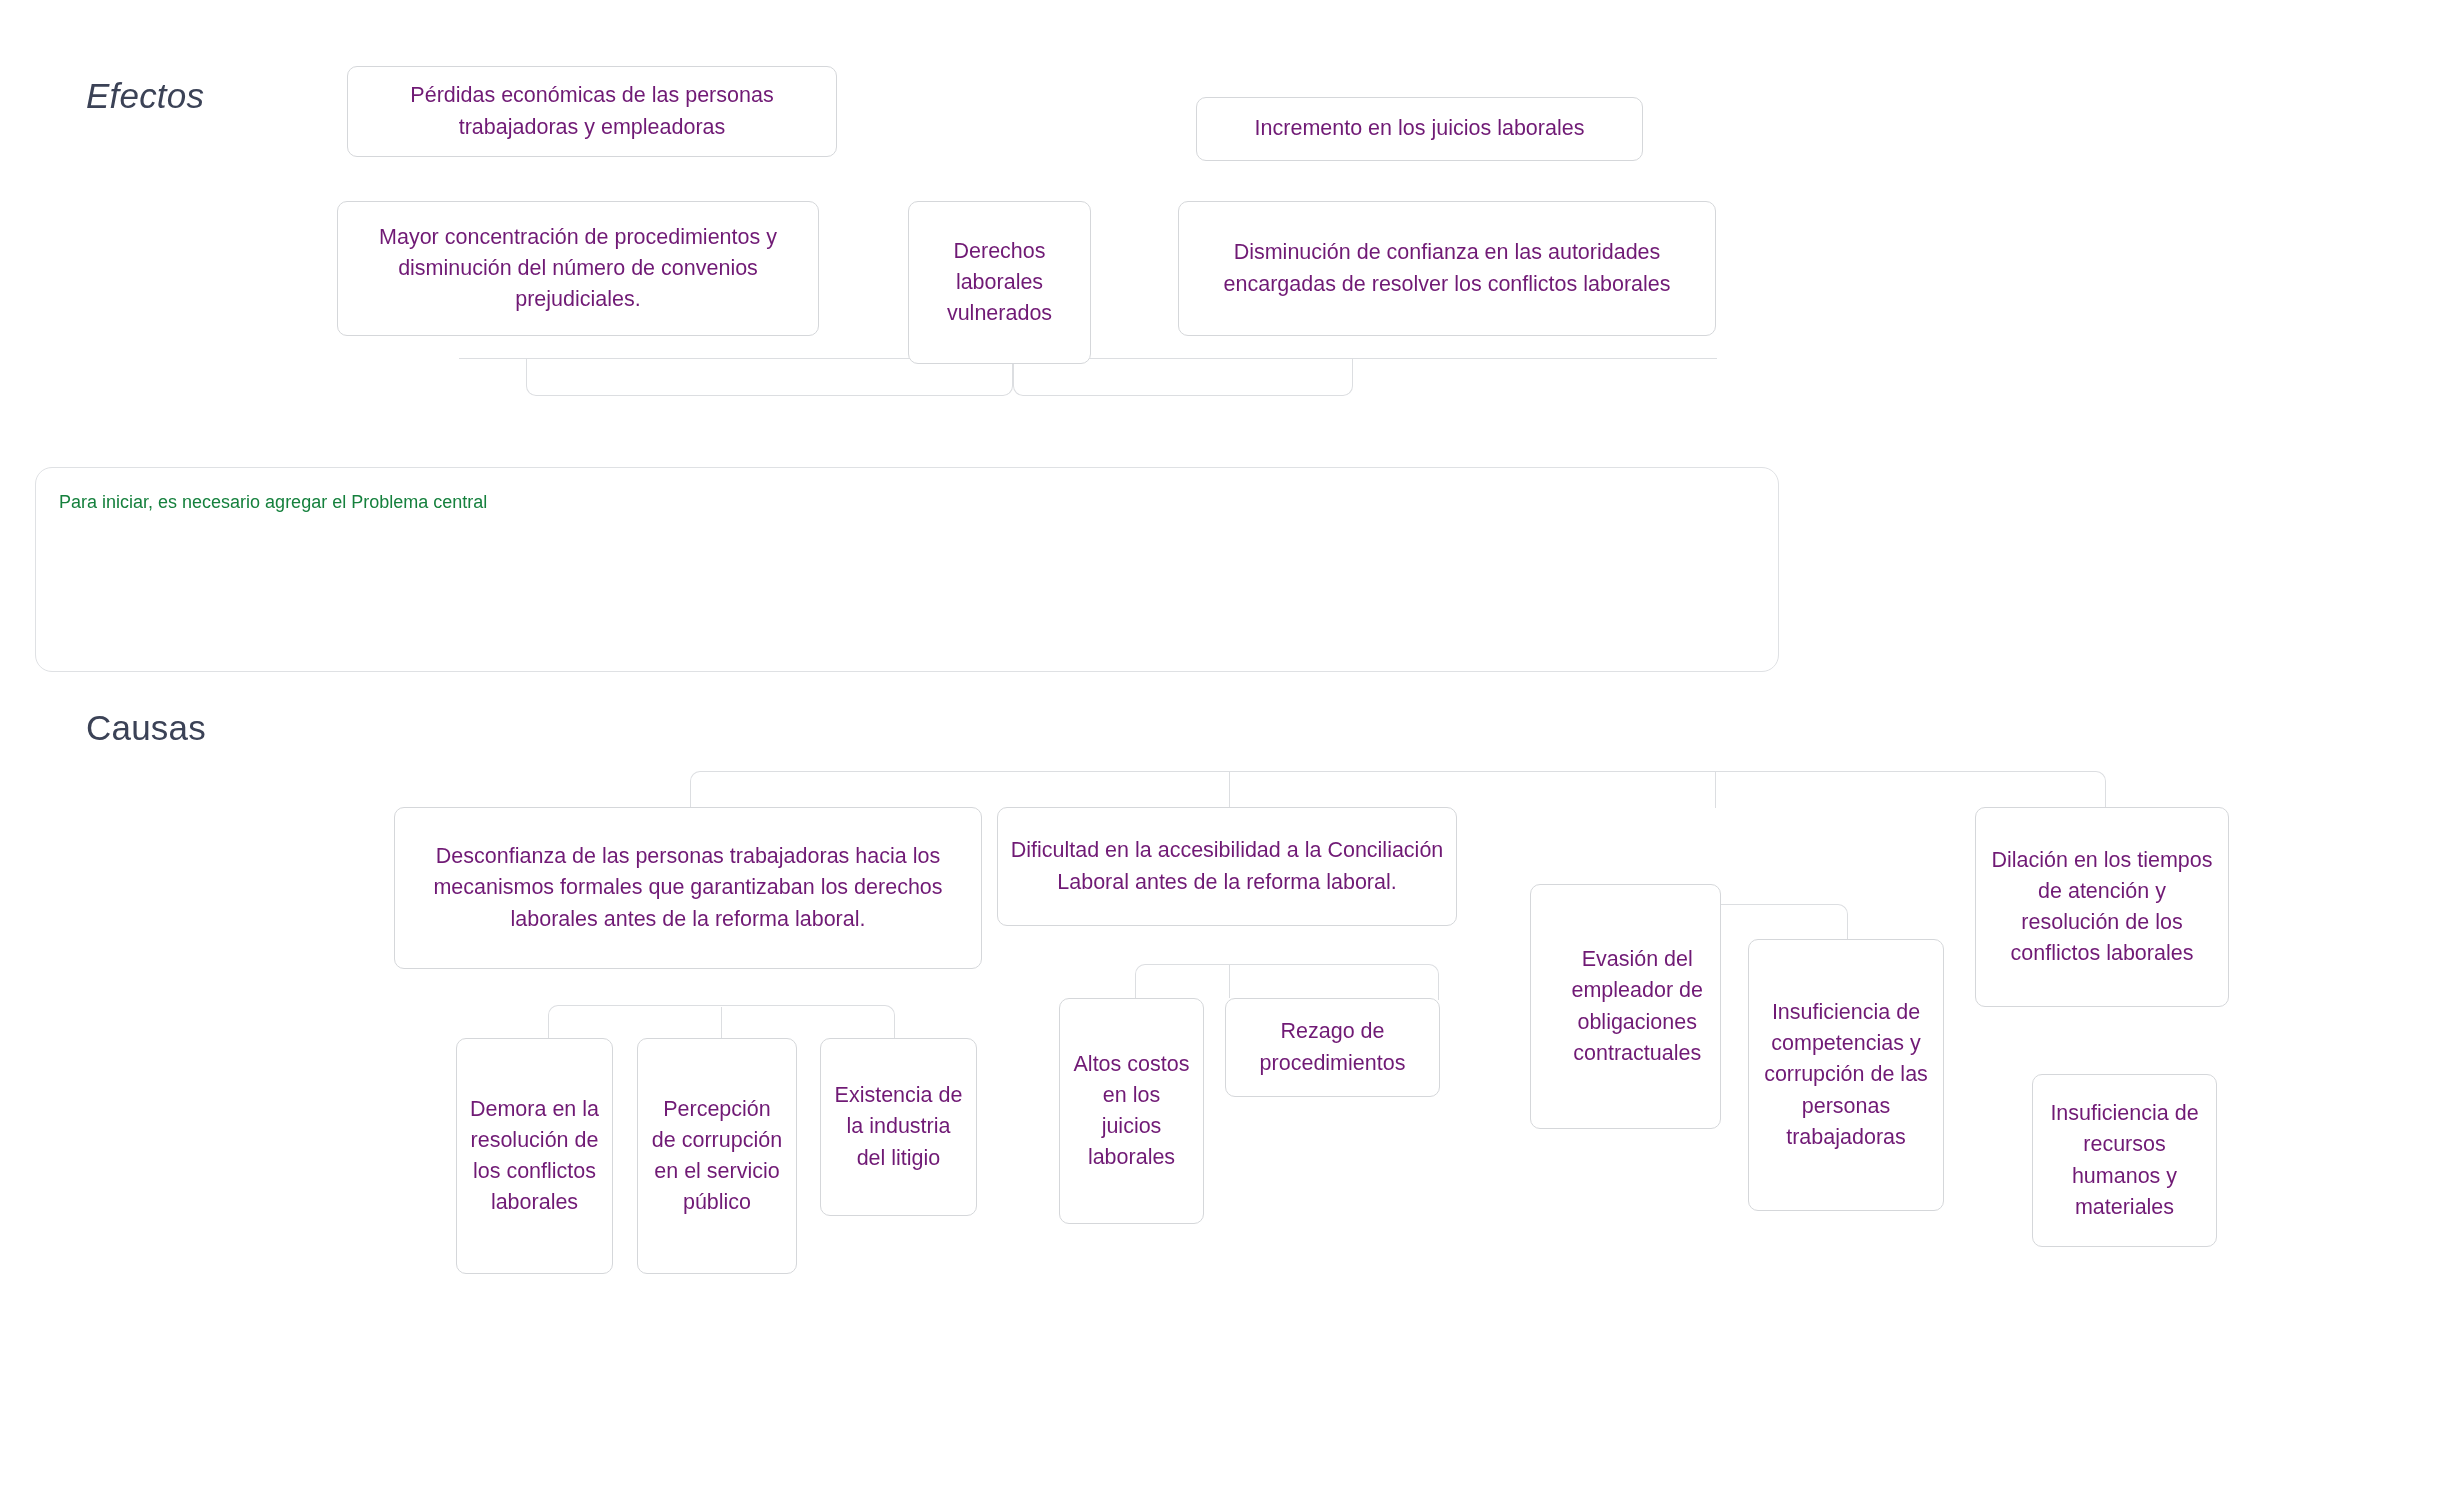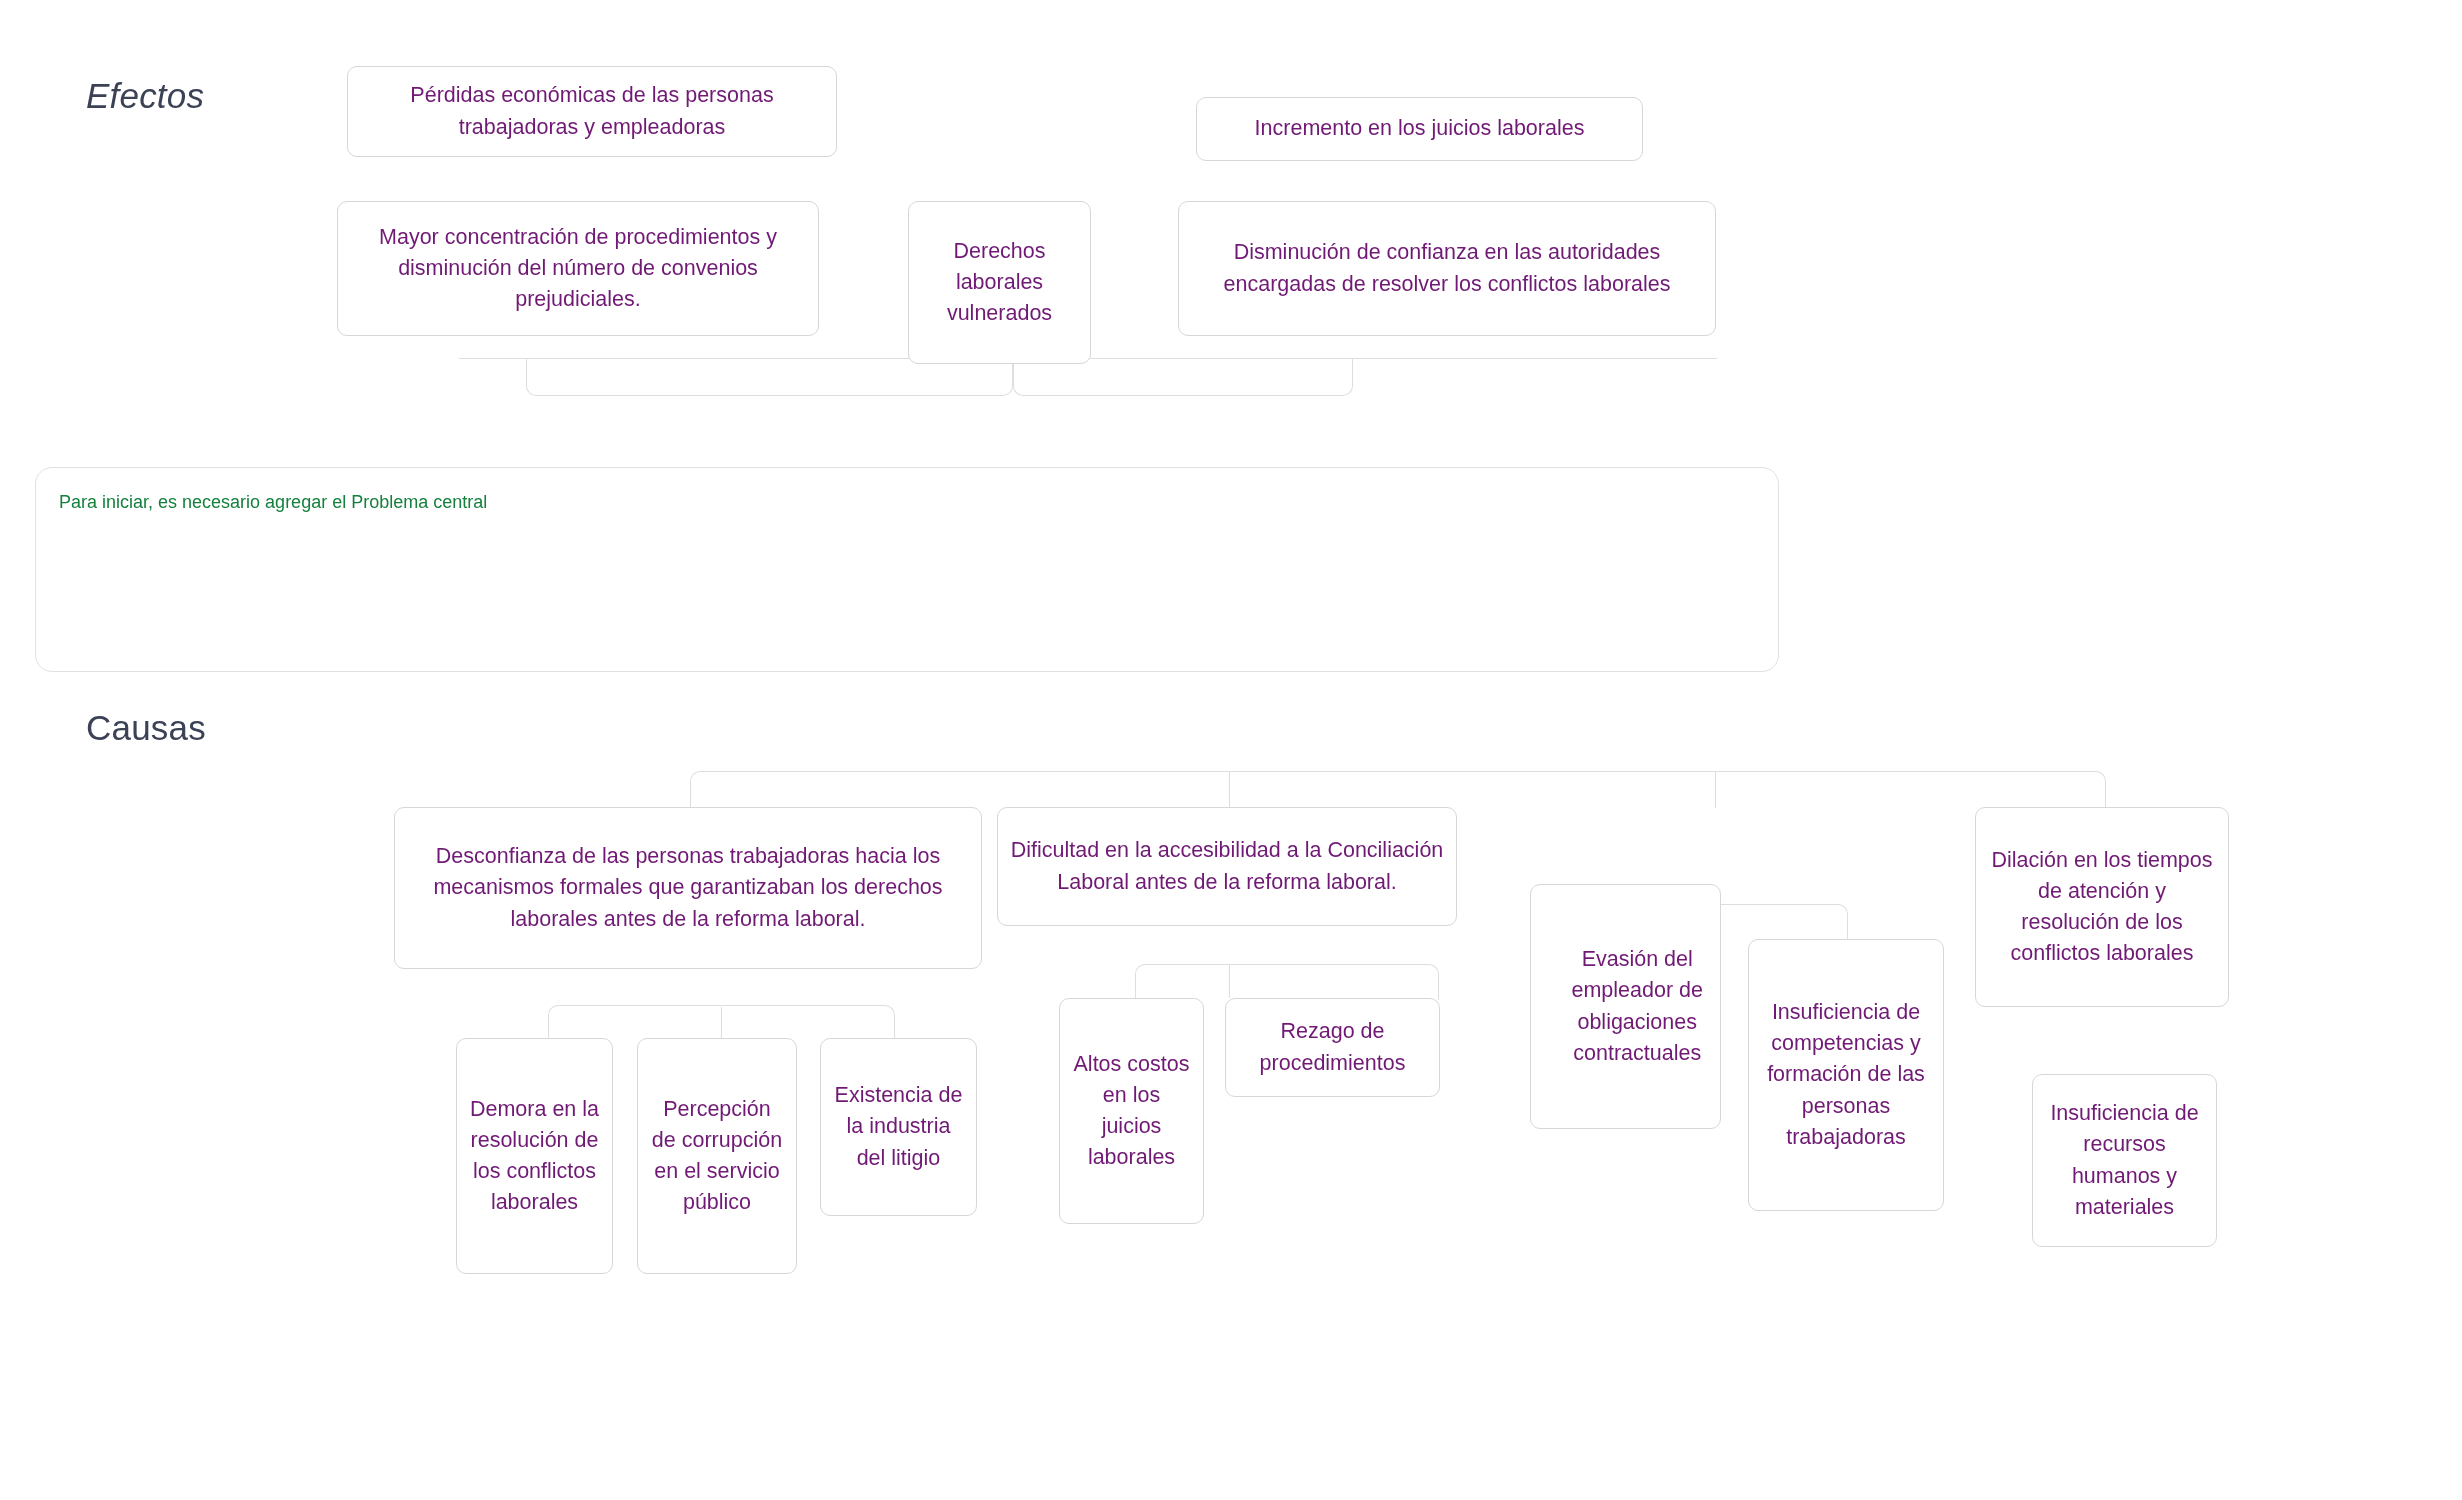--- a/index.html
+++ b/index.html
@@ -147,18 +147,18 @@
   <div class="vline" style="left:1229px; top:965px; height:33px;"></div>
 
   <div class="node" style="left:1059px; top:998px; width:145px; height:226px;">Altos costos en los juicios laborales</div>
 
   <div class="node" style="left:1225px; top:998px; width:215px; height:99px;">Rezago de procedimientos</div>
 
   <div class="bracket-top" style="left:1592px; top:904px; width:256px; height:36px;"></div>
 
   <div class="node" style="left:1530px; top:884px; width:191px; height:245px;padding-left:35px;">Evasión del empleador de obligaciones contractuales</div>
 
-  <div class="node" style="left:1748px; top:939px; width:196px; height:272px;">Insuficiencia de competencias y formación de las personas trabajadoras</div>
+  <div class="node" style="left:1748px; top:939px; width:196px; height:272px;">Insuficiencia de competencias y corrupción de las personas trabajadoras</div>
 
   <div class="node" style="left:2032px; top:1074px; width:185px; height:173px;">Insuficiencia de recursos humanos y materiales</div>
 
 </div>
 
 
 </body></html>

